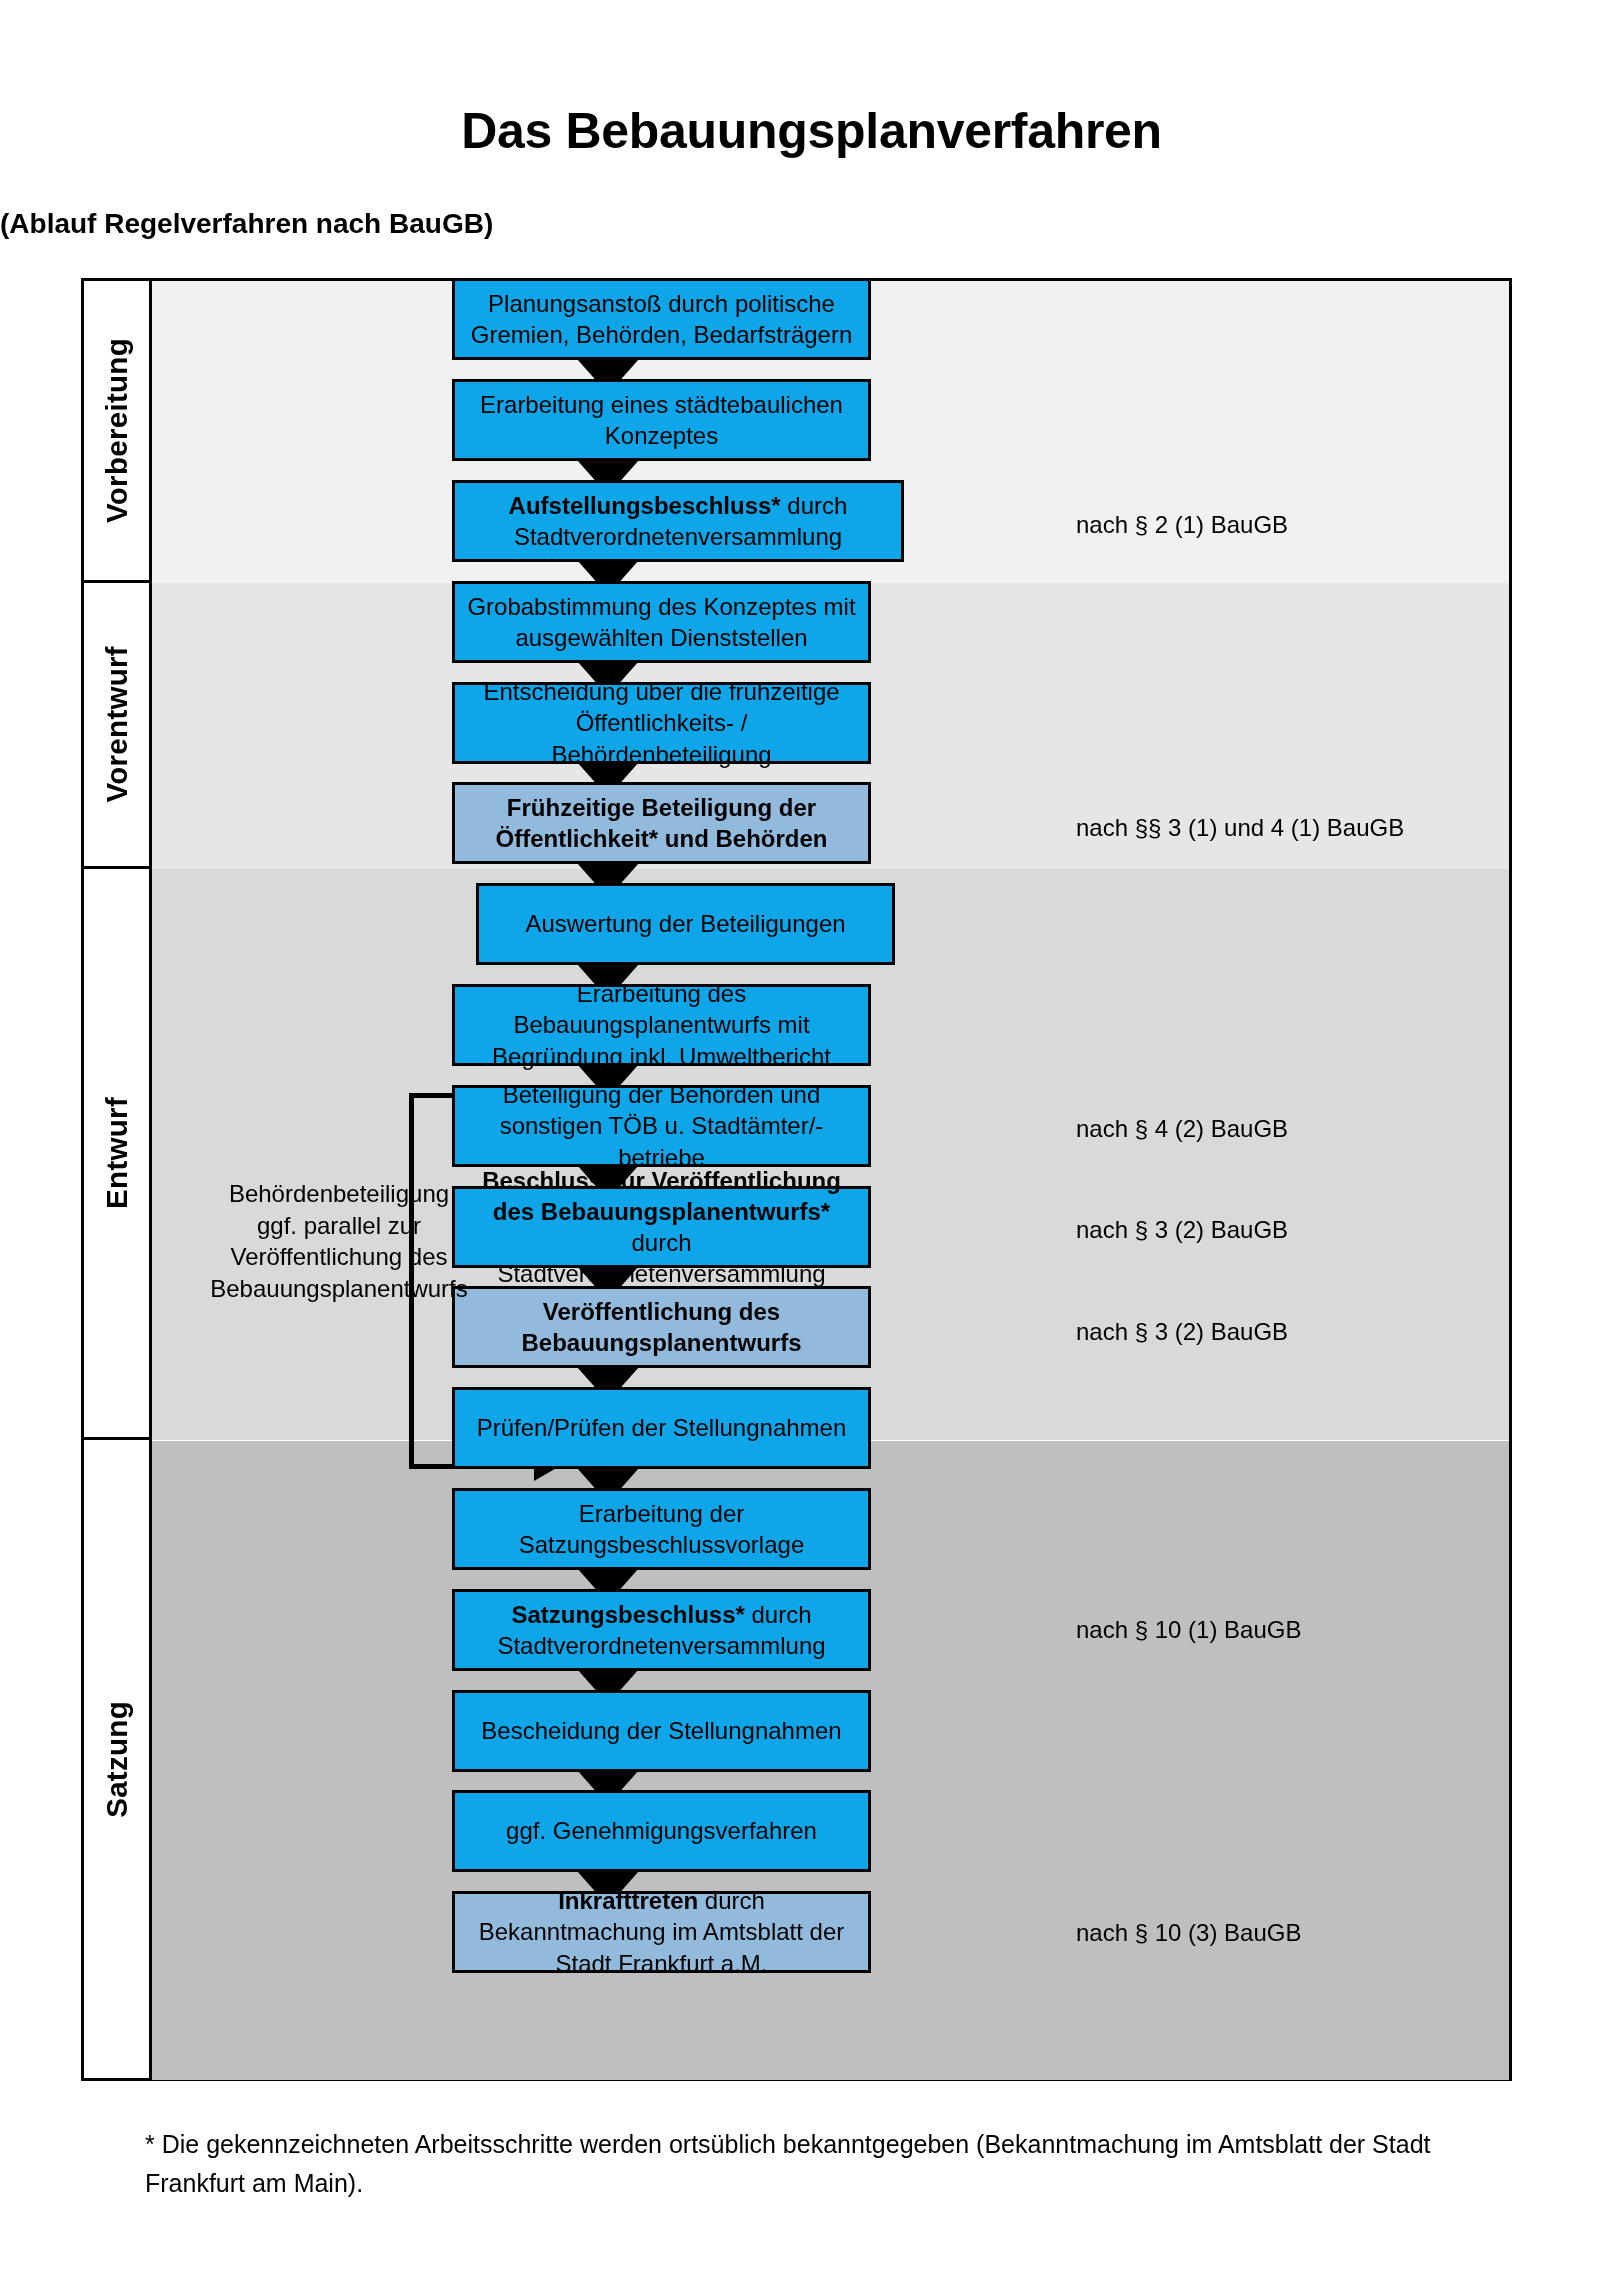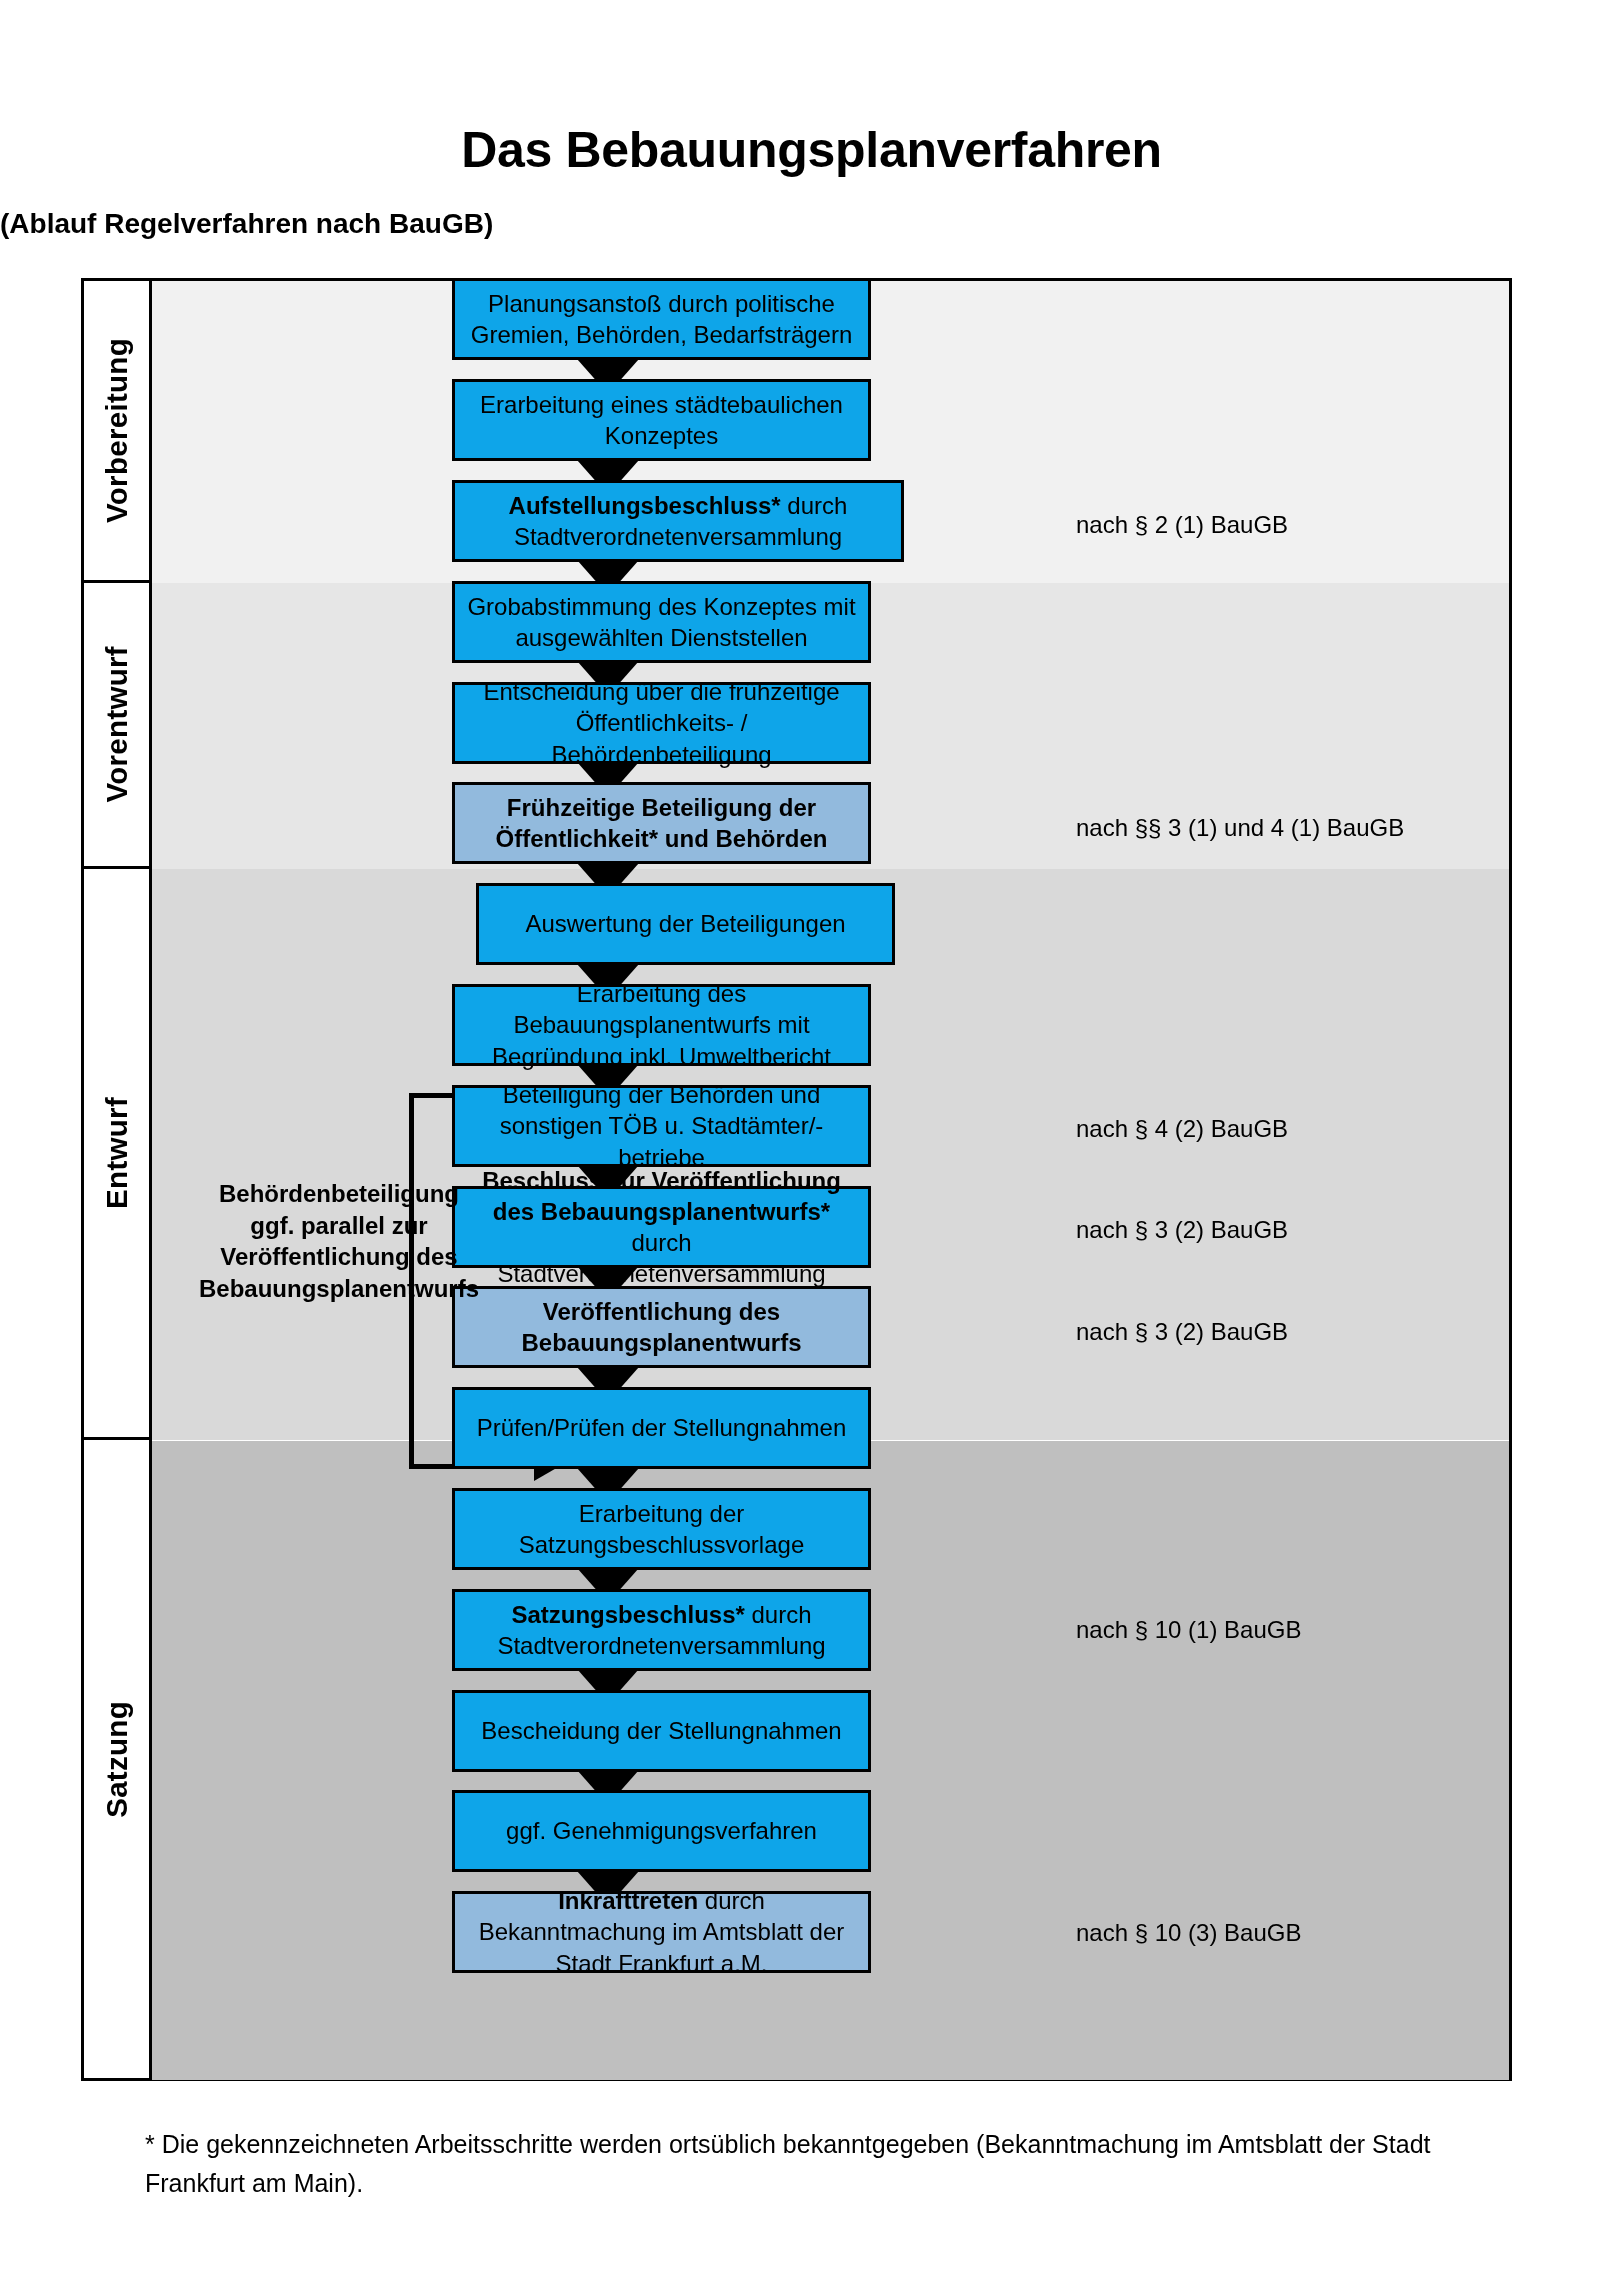--- a/index.html
+++ b/index.html
@@ -6,21 +6,21 @@
   body{
     width:1623px;height:2295px;
     font-family:"Liberation Sans","DejaVu Sans",sans-serif;
     color:#000;
     -webkit-font-smoothing:antialiased;
   }
   .page{position:relative;width:1623px;height:2295px;overflow:hidden;}
 
   
   .title{
-    position:absolute;left:0;top:121px;width:1623px;
+    position:absolute;left:0;top:102px;width:1623px;
     text-align:center;font-size:50px;font-weight:bold;letter-spacing:-0.3px;
   }
   .subtitle{
     position:absolute;left:0;top:208px;width:1623px;
     text-align:left;font-size:28px;font-weight:bold;
   }
 
   
   .frame{
     position:absolute;left:81px;top:278px;width:1431px;height:1803px;
@@ -69,21 +69,21 @@
     border-right:31px solid transparent;
     border-top:35px solid #000;
   }
 
   
   .ref{
     position:absolute;font-size:24px;white-space:nowrap;line-height:1.2;
   }
   
   .sidenote{
-    position:absolute;text-align:center;font-size:24px;line-height:1.32;font-weight:bold;
+    position:absolute;text-align:center;font-size:24px;line-height:1.32;
   }
 
   
   .bracket{position:absolute;}
   .bracket .seg{position:absolute;background:#000;}
   .bracket .head{
     position:absolute;width:0;height:0;
     border-top:15.7px solid transparent;
     border-bottom:15.7px solid transparent;
     border-left:26px solid #000;

